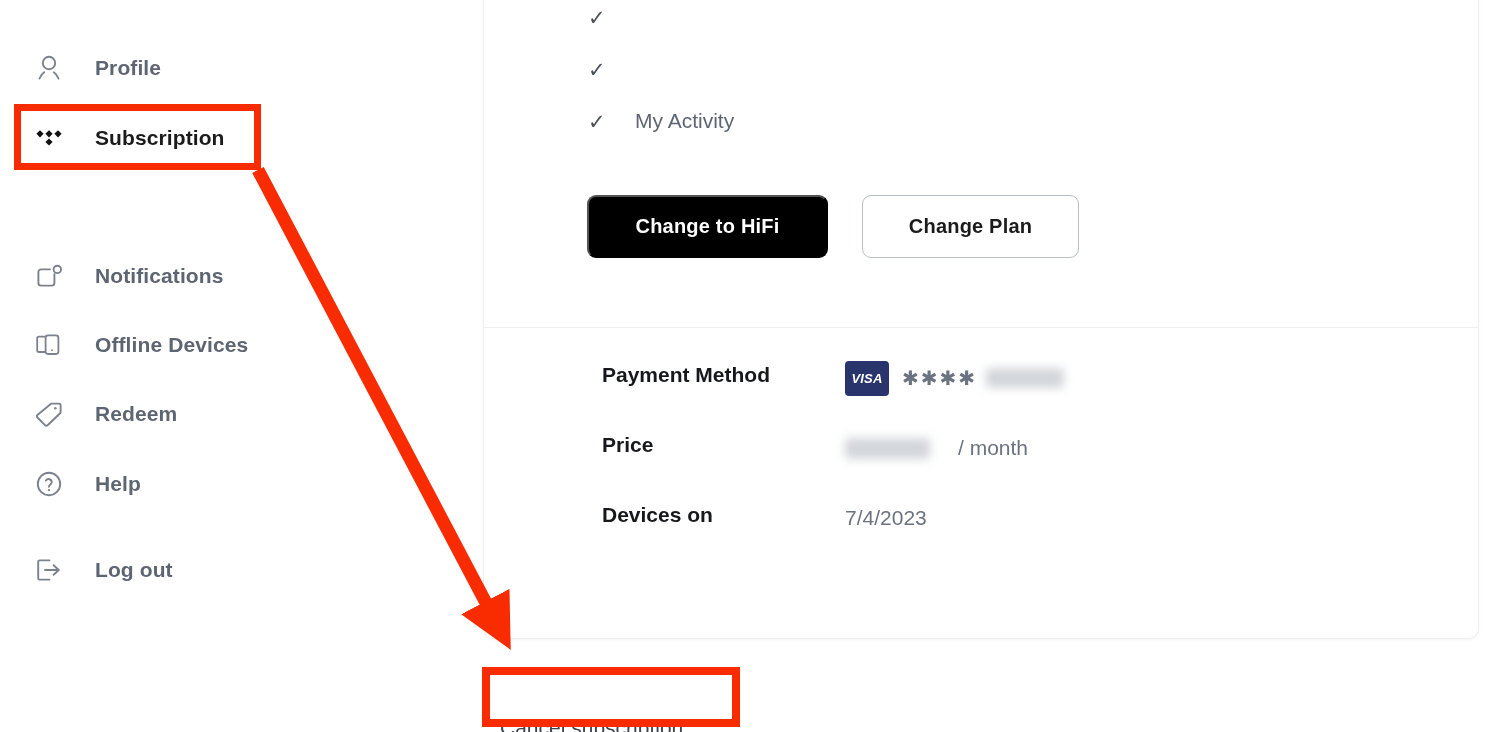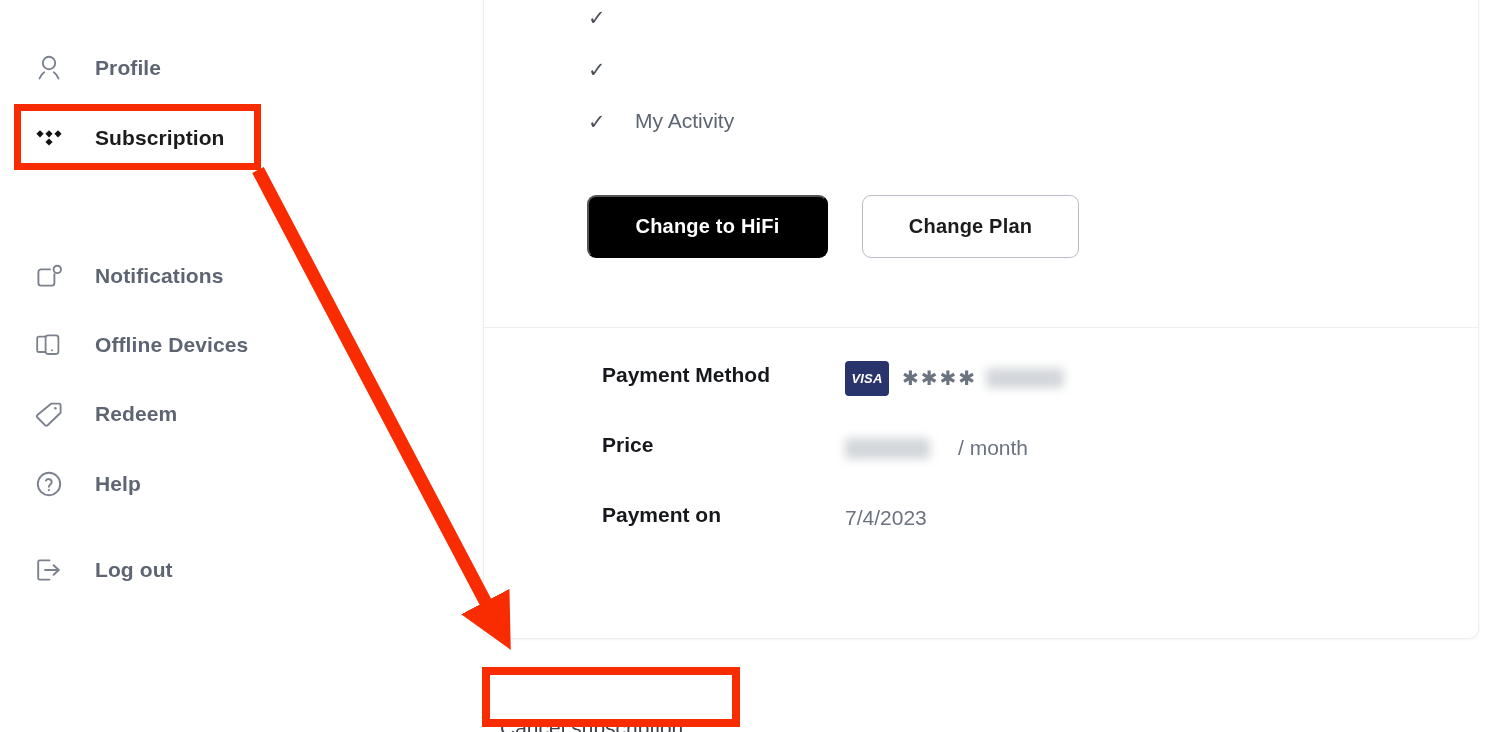--- a/index.html
+++ b/index.html
@@ -371,21 +371,21 @@
 
       <div class="detail-row" style="top:104px">
         <span class="detail-label">Price</span>
         <span class="detail-value">
           <span class="blur-chip blur-price"></span>
           <span class="price-suffix">/ month</span>
         </span>
       </div>
 
       <div class="detail-row" style="top:174px">
-        <span class="detail-label">Payment on</span>
+        <span class="detail-label">Devices on</span>
         <span class="detail-value">7/4/2023</span>
       </div>
     </div>
   </section>
 
   <div id="cancel-wrap">
     <a id="cancel-link">Cancel subscription</a>
   </div>
   <div id="hl-cancel"></div>
 

